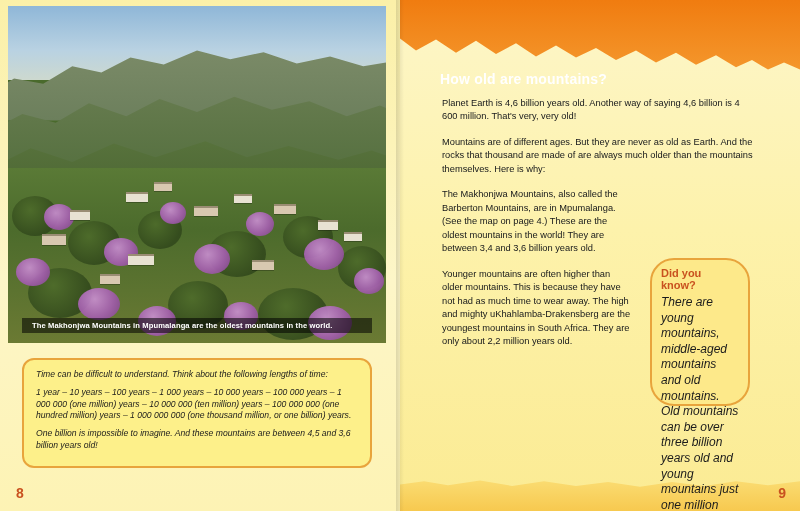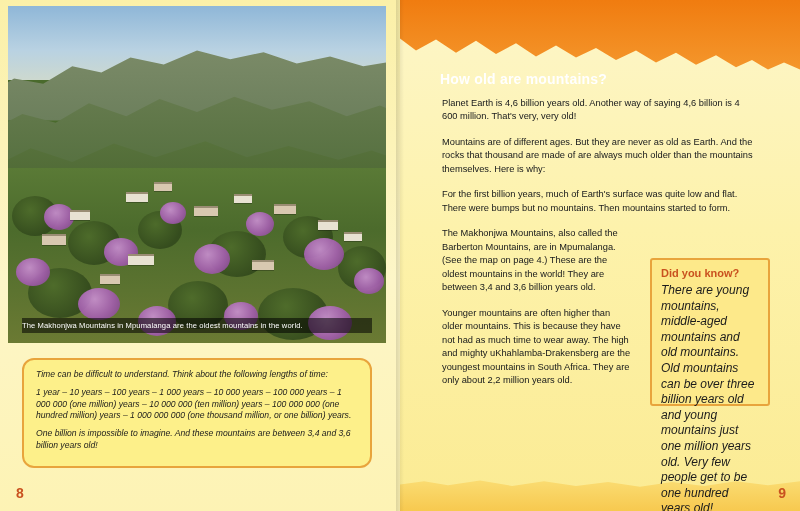--- a/index.html
+++ b/index.html
@@ -88,23 +88,23 @@
   }
   .house.r { background: #d8c8b0; }
   .photo-caption {
     position: absolute;
     left: 14px;
     bottom: 10px;
     right: 14px;
     background: rgba(0,0,0,0.55);
     color: #ffffff;
     font-size: 7.6px;
-    font-weight: normal;
+    font-weight: bold;
     letter-spacing: 0.1px;
-    padding: 3px 0;
+    padding: 3px 10px;
     line-height: 1.25;
   }
 
   .yellow-box {
     position: absolute;
     left: 22px;
     top: 358px;
     width: 350px;
     height: 110px;
     background: #fdf08a;
@@ -186,25 +186,25 @@
     font-size: 9.3px;
     line-height: 1.45;
   }
   .r-body p b { font-weight: normal; }
   .r-body p.narrow { width: 190px; }
 
   .didyouknow {
     position: absolute;
     left: 250px;
     top: 258px;
-    width: 120px;
+    width: 100px;
     height: 148px;
     background: #fde98a;
     border: 2px solid #e8a43c;
-    border-radius: 3px;
+    border-radius: 24px;
     padding: 7px 9px;
   }
   .didyouknow h3 {
     margin: 0 0 4px 0;
     color: #c9511f;
     font-size: 11px;
     font-weight: bold;
   }
   .didyouknow p {
     margin: 0;
@@ -271,36 +271,35 @@
       <div class="house r" style="left:244px;top:254px; width:22px; height:10px;"></div>
       <div class="house" style="left:336px;top:226px; width:18px; height:9px;"></div>
       <div class="house r" style="left:92px; top:268px; width:20px; height:10px;"></div>
 
       <div class="photo-caption">The Makhonjwa Mountains in Mpumalanga are the oldest mountains in the world.</div>
     </div>
 
     <div class="yellow-box">
       <p>Time can be difficult to understand.  Think about the following lengths of time:</p>
       <p>1 year – 10 years – 100 years – 1 000 years – 10 000 years – 100 000 years – 1 000 000 (one million) years –  10 000 000 (ten million) years – 100 000 000 (one hundred million) years – 1 000 000 000 (one thousand million, or one billion) years.</p>
-      <p>One billion is impossible to imagine.  And these mountains are between 3,4 and 3,6 billion years old!</p>
+      <p>One billion is impossible to imagine.  And these mountains are between 4,5 and 3,6 billion years old!</p>
     </div>
 
     <div class="pagenum-left">8</div>
   </div>
 
   <div class="right-page">
     <div class="orange-top"></div>
     <div class="orange-bottom"></div>
 
     <h1 class="r-title">How old are mountains?</h1>
 
     <div class="r-body">
       <p>Planet Earth is 4,6 <b>billion</b> years old.  Another way of saying 4,6 billion is 4 600 million.  That's very, very old!</p>
       <p>Mountains are of different ages.  But they are never as old as Earth.  And the rocks that thousand are made of are always much older than the mountains themselves.  Here is why:</p>
-      <p>For the first billion years, much of Earth's surface was quite low and flat.  There were bumps but no mountains.  Then mountains started to form.</p>
       <p class="narrow">The Makhonjwa Mountains, also called the Barberton Mountains, are in Mpumalanga.  (See the map on page 4.)  These are the oldest mountains in the world!  They are between 3,4 and 3,6 billion years old.</p>
       <p class="narrow">Younger mountains are often higher than older mountains.  This is because they have not had as much time to wear away.  The high and mighty uKhahlamba-Drakensberg are the youngest mountains in South Africa.  They are only about 2,2 million years old.</p>
     </div>
 
     <div class="didyouknow">
       <h3>Did you know?</h3>
       <p>There are young mountains, middle-aged mountains and old mountains.  Old mountains can be over three billion years old and young mountains just one million years old.  Very few people get to be one hundred years old!</p>
     </div>
 
     <div class="pagenum-right">9</div>

